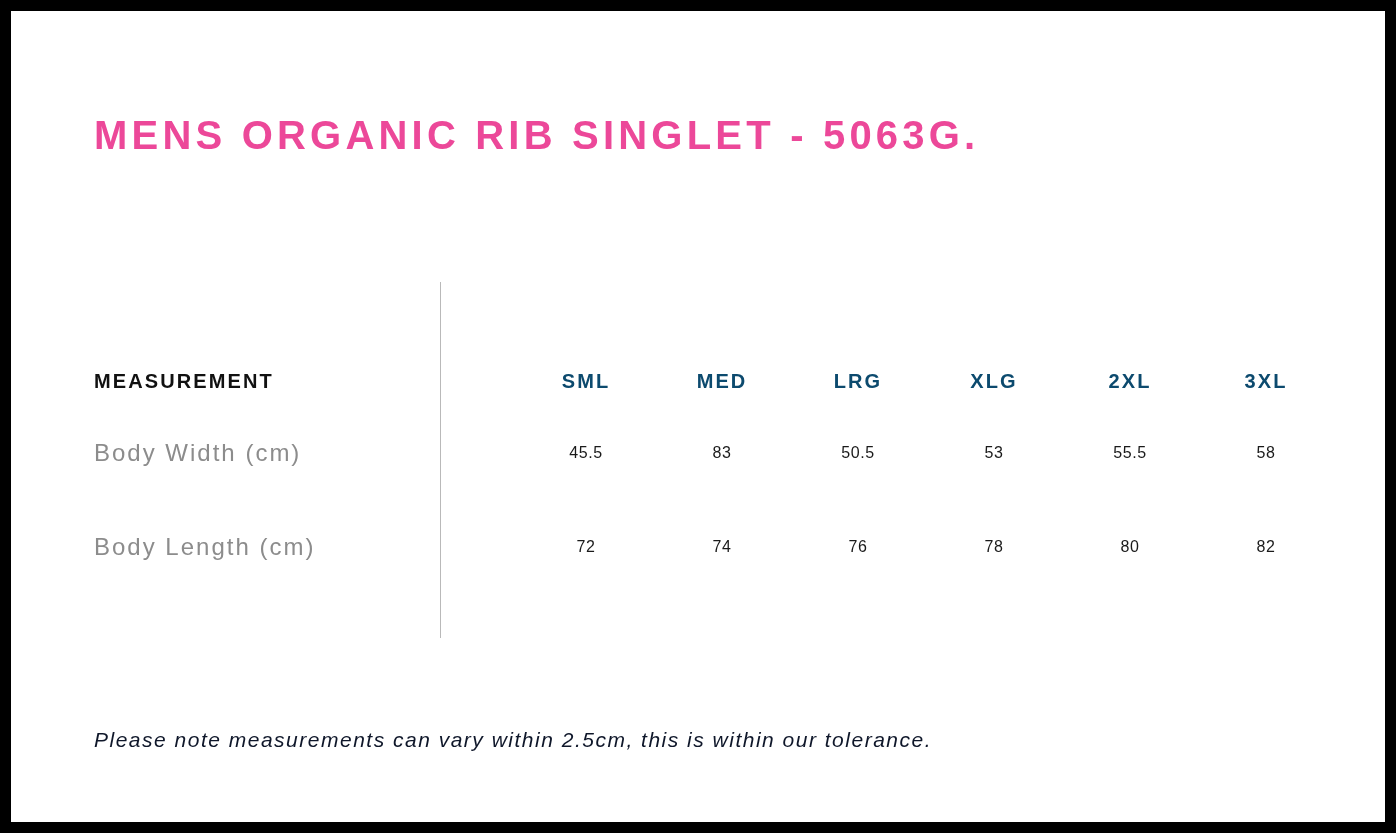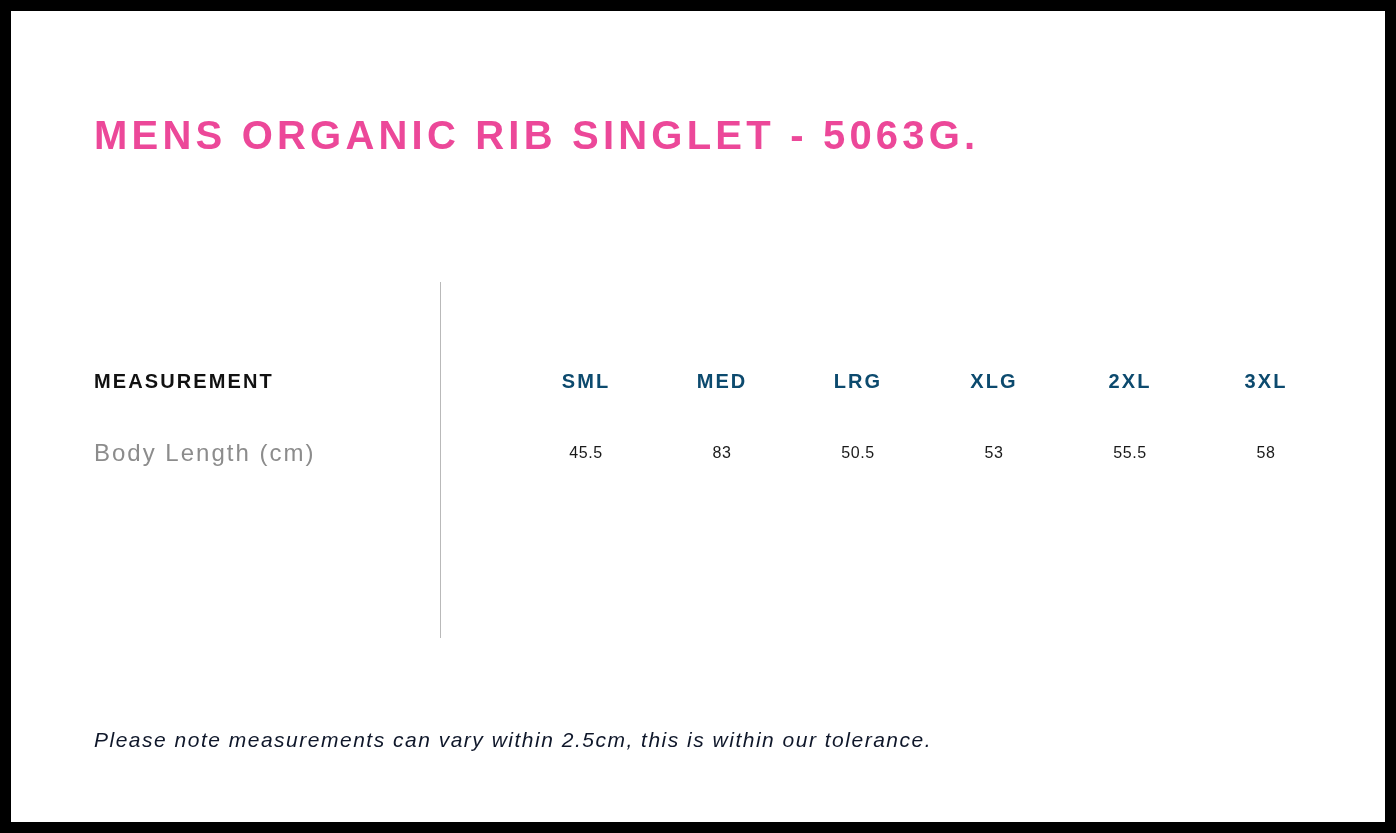--- a/index.html
+++ b/index.html
@@ -140,26 +140,35 @@
         <th class="th-size">SML</th>
         <th class="th-size">MED</th>
         <th class="th-size">LRG</th>
         <th class="th-size">XLG</th>
         <th class="th-size">2XL</th>
         <th class="th-size">3XL</th>
       </tr>
     </thead>
     <tbody>
       <tr class="data-row">
-        <td class="td-label">Body Length (cm)</td>
+        <td class="td-label">Body Width (cm)</td>
         <td class="td-value">45.5</td>
         <td class="td-value">83</td>
         <td class="td-value">50.5</td>
         <td class="td-value">53</td>
         <td class="td-value">55.5</td>
         <td class="td-value">58</td>
+      </tr>
+      <tr class="data-row">
+        <td class="td-label">Body Length (cm)</td>
+        <td class="td-value">72</td>
+        <td class="td-value">74</td>
+        <td class="td-value">76</td>
+        <td class="td-value">78</td>
+        <td class="td-value">80</td>
+        <td class="td-value">82</td>
       </tr>
     </tbody>
   </table>
 
   <div class="footnote">Please note measurements can vary within 2.5cm, this is within our tolerance.</div>
 
 </div>
 
 </body></html>

